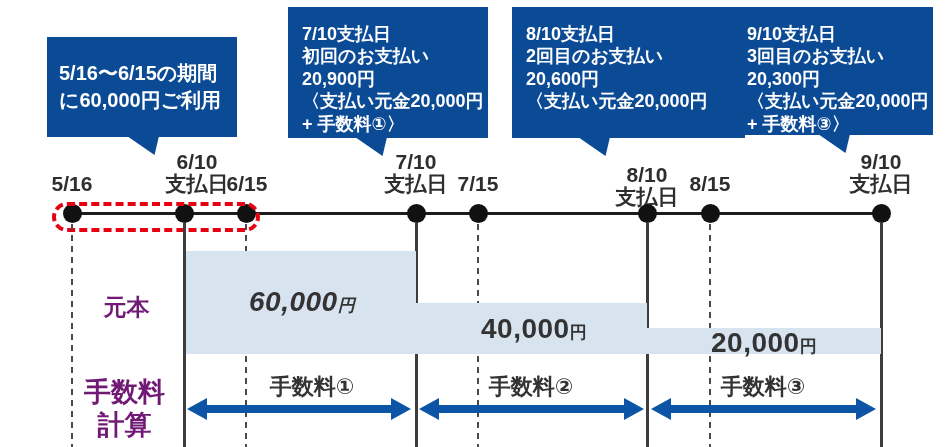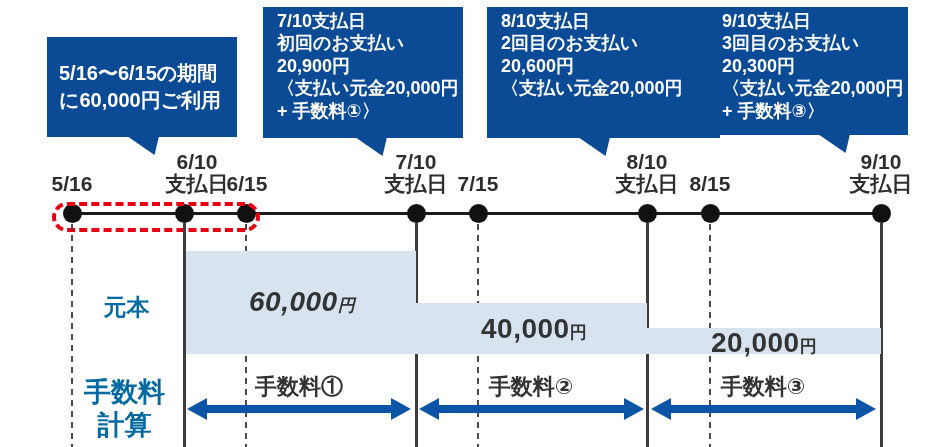--- a/index.html
+++ b/index.html
@@ -10,21 +10,21 @@
   
   .bubble{
     position:absolute;background:#0b4a94;color:#ffffff;
     font-weight:600;box-sizing:border-box;
   }
   .bubble .bline{white-space:nowrap;}
   .bubble.b1{left:47px;top:37px;width:190px;height:100px;
     display:flex;flex-direction:column;justify-content:center;
     padding-left:12px;font-size:20px;line-height:27px;}
   .bubble.b2,.bubble.b3,.bubble.b4{
-    padding:3px 0 0 14px;font-size:18px;line-height:22.4px;}
+    padding:16px 0 0 14px;font-size:18px;line-height:22.4px;margin-left:25px;}
   .bubble.b2{left:263px;top:7px;width:200px;height:131px;}
   .bubble.b3{left:487px;top:7px;width:233px;height:131px;}
   .bubble.b4{left:708px;top:7px;width:200px;height:128px;}
   .tail{
     position:absolute;width:32px;height:19px;background:#0b4a94;
     clip-path:polygon(0 0,100% 0,86% 100%);
   }
   .tail.t1{left:127px;top:136px;}
   .tail.t2{left:355px;top:137px;}
   .tail.t3{left:578px;top:137px;}
@@ -48,32 +48,32 @@
   .band{position:absolute;background:#d7e4ef;}
   .band.bd1{left:186px;top:251px;width:230px;height:103px;}
   .band.bd2{left:416px;top:303px;width:231px;height:51px;}
   .band.bd3{left:647px;top:328px;width:234px;height:26px;}
   .band-label{position:absolute;font-size:28px;font-weight:700;color:#333333;
     line-height:30px;white-space:nowrap;letter-spacing:0.5px;}
   .band-label .unit{font-size:17px;font-weight:700;}
   .bl1{left:249px;top:287px;font-style:italic;}
   .bl2{left:481px;top:314px;}
   .bl3{left:711px;top:328px;}
-  .row-label{position:absolute;font-weight:700;color:#0369a1;text-align:center;}
+  .row-label{position:absolute;font-weight:700;color:#701a75;text-align:center;}
   .row-label.principal{left:69px;top:292px;width:115px;font-size:23px;}
   .row-label.fee{left:67px;top:376px;width:115px;font-size:27px;line-height:33px;}
   
   .fee-arrow{position:absolute;top:398px;height:22px;background:#0c54a6;
     clip-path:polygon(0 50%,20px 0,20px 7px,calc(100% - 20px) 7px,calc(100% - 20px) 0,100% 50%,calc(100% - 20px) 100%,calc(100% - 20px) 15px,20px 15px,20px 100%);}
   .fa1{left:187px;width:224px;}
   .fa2{left:419px;width:225px;}
   .fa3{left:651px;width:225px;}
   .fee-label{position:absolute;top:372px;transform:translateX(-50%);
     font-size:22px;font-weight:700;color:#333333;white-space:nowrap;}
-  .fl1{left:299px;font-family:Liberation Serif, serif;}
+  .fl1{left:312px;}
   .fl2{left:531px;}
   .fl3{left:763px;}
 </style>
 </head>
 <body>
 
 <div class="stage">
 
   <div class="bubble b1">
     <div class="bline">5/16〜6/15の期間</div>
@@ -111,21 +111,21 @@
   <div class="tl-label double" style="left:197px;">
     <div>6/10</div>
     <div>支払日</div>
   </div>
   <div class="tl-label single" style="left:247px;">6/15</div>
   <div class="tl-label double" style="left:416px;">
     <div>7/10</div>
     <div>支払日</div>
   </div>
   <div class="tl-label single" style="left:478px;">7/15</div>
-  <div class="tl-label double" style="left:647px;">
+  <div class="tl-label double" style="left:647px;margin-top:13px;">
     <div>8/10</div>
     <div>支払日</div>
   </div>
   <div class="tl-label single" style="left:710px;">8/15</div>
   <div class="tl-label double" style="left:881px;">
     <div>9/10</div>
     <div>支払日</div>
   </div>
 
   <div class="tl-axis"></div>

